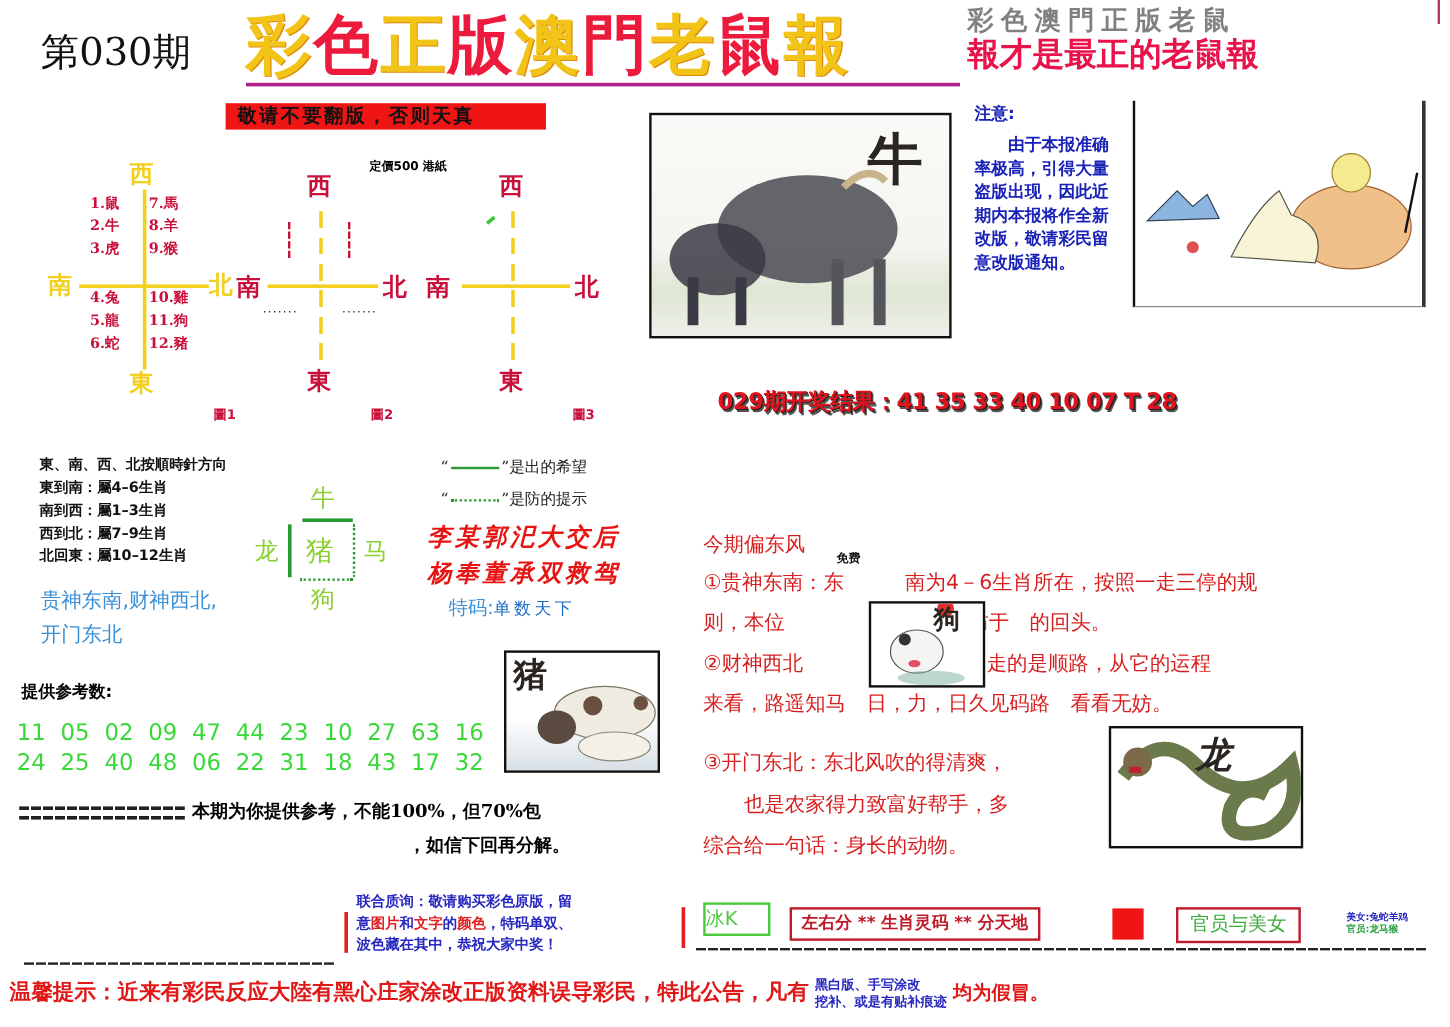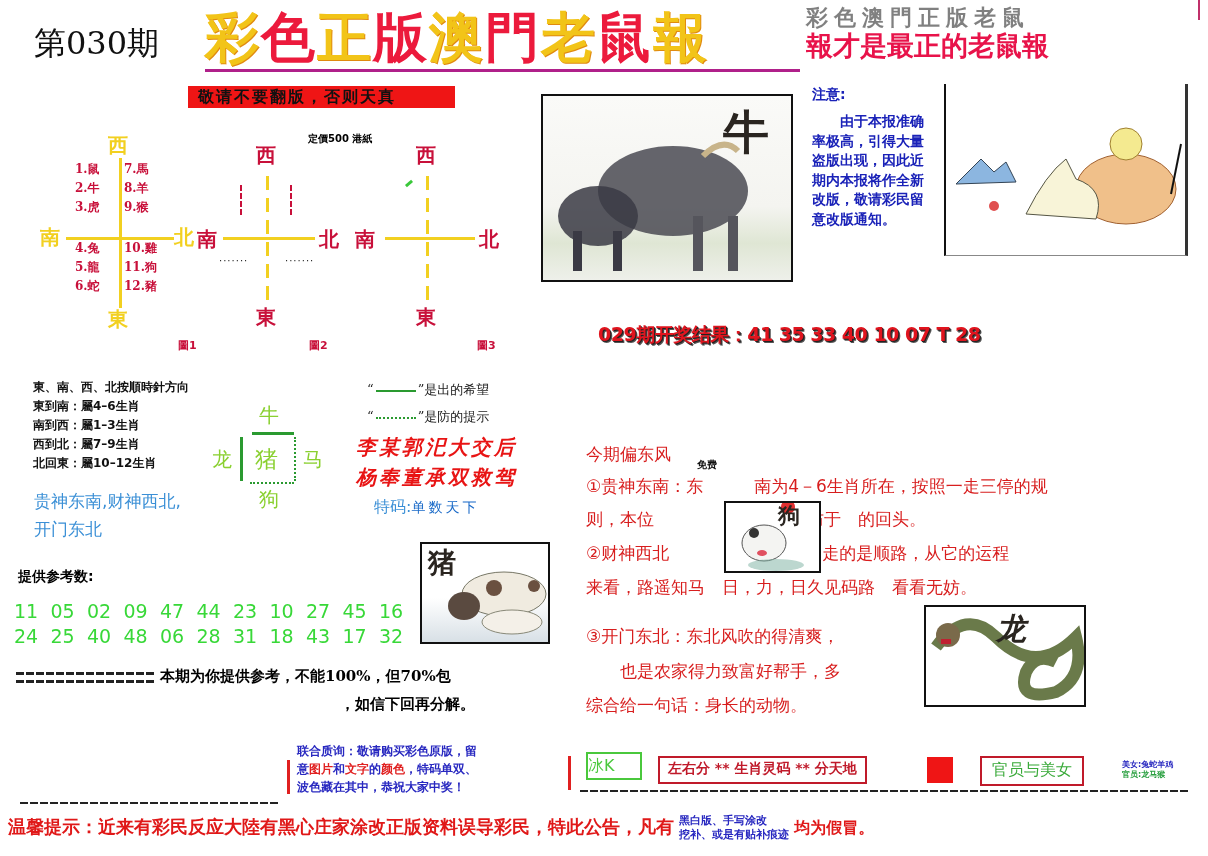--- a/index.html
+++ b/index.html
@@ -230,24 +230,24 @@
     <circle cx="112" cy="42" r="6" fill="#6a5040"></circle>
     <ellipse cx="42" cy="62" rx="16" ry="14" fill="#5a4a40"></ellipse>
     <ellipse cx="90" cy="78" rx="30" ry="12" fill="#f4f0e8" stroke="#887"></ellipse>
   </svg>
   <div class="abs pic-label" style="left:6px; top:0px; font-size:28px;">猪</div>
 </div>
 
 <div class="abs ref-title">提供参考数:</div>
 <div class="abs ref-nums">
   <div class="row">
-    <span>11</span><span>05</span><span>02</span><span>09</span><span>47</span><span>44</span><span>23</span><span>10</span><span>27</span><span>45</span><span>16</span>
+    <span>11</span><span>05</span><span>02</span><span>09</span><span>47</span><span>44</span><span>23</span><span>10</span><span>27</span><span>63</span><span>16</span>
   </div>
   <div class="row">
-    <span>24</span><span>25</span><span>40</span><span>48</span><span>06</span><span>28</span><span>31</span><span>18</span><span>43</span><span>17</span><span>32</span>
+    <span>24</span><span>25</span><span>40</span><span>48</span><span>06</span><span>22</span><span>31</span><span>18</span><span>43</span><span>17</span><span>32</span>
   </div>
 </div>
 
 <div class="abs smudge" style="left:16px; top:672px; width:138px;"></div>
 <div class="abs smudge" style="left:16px; top:680px; width:138px;"></div>
 <div class="abs promise">
   <div>本期为你提供参考，不能100%，但70%包</div>
   <div style="padding-left:180px;">，如信下回再分解。</div>
 </div>
 

